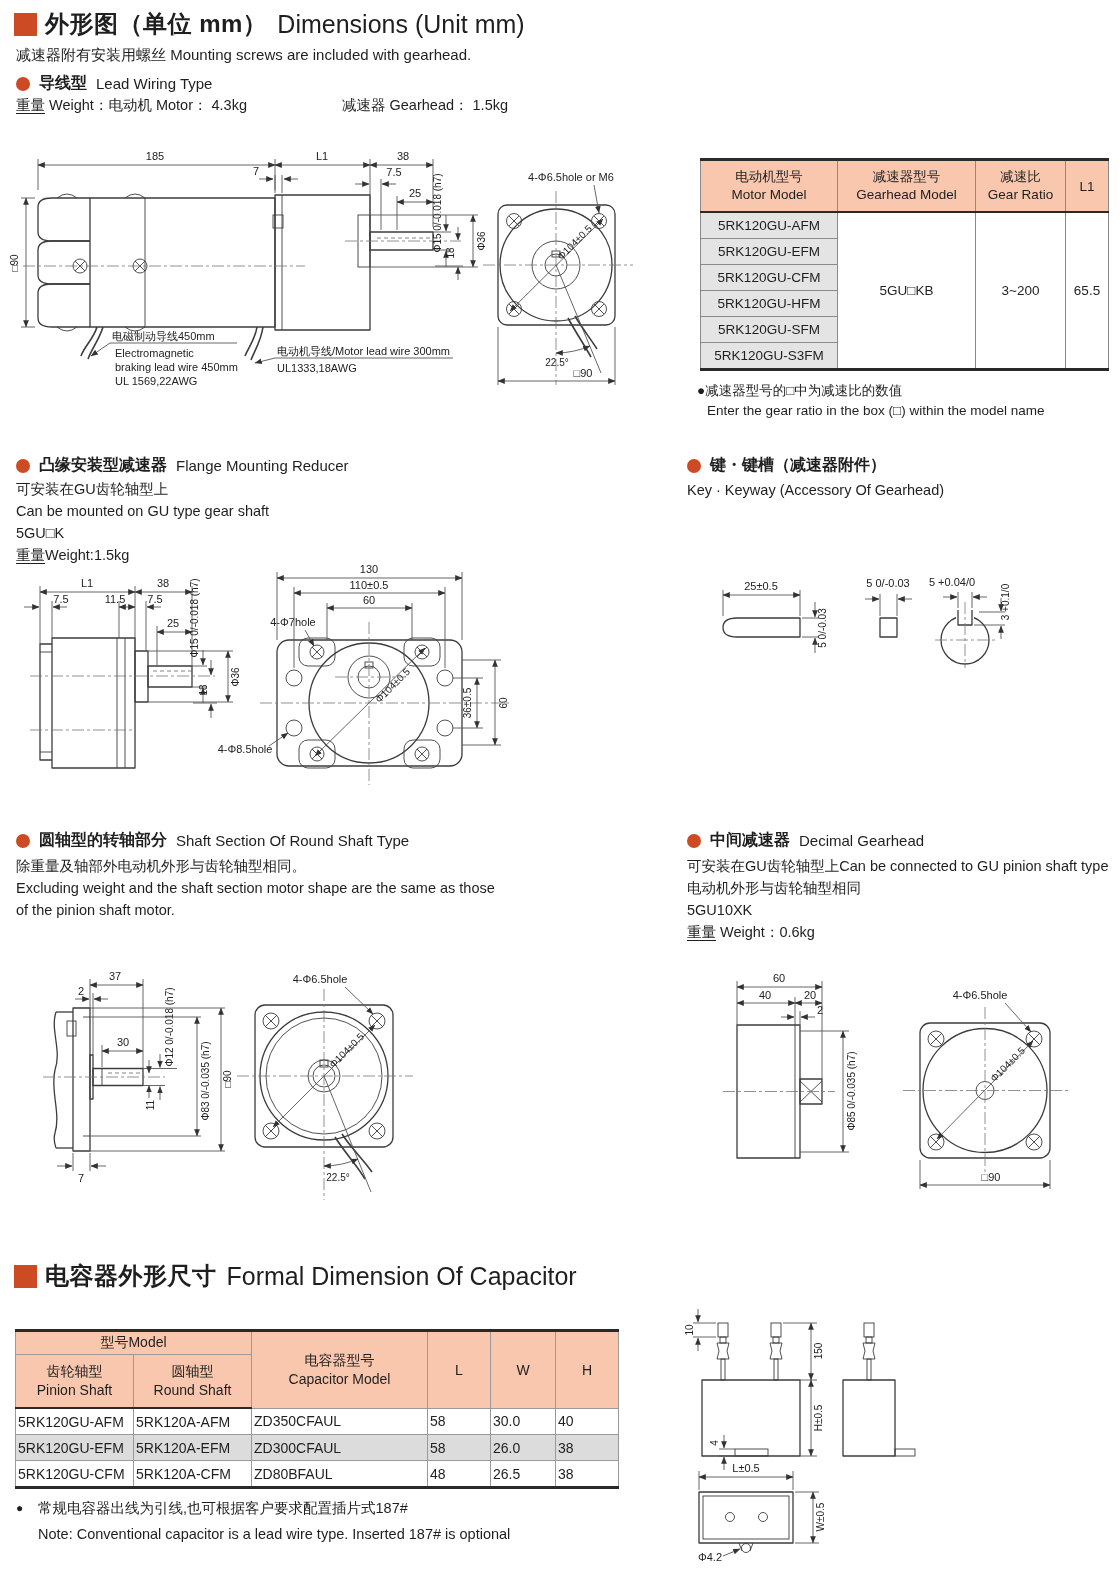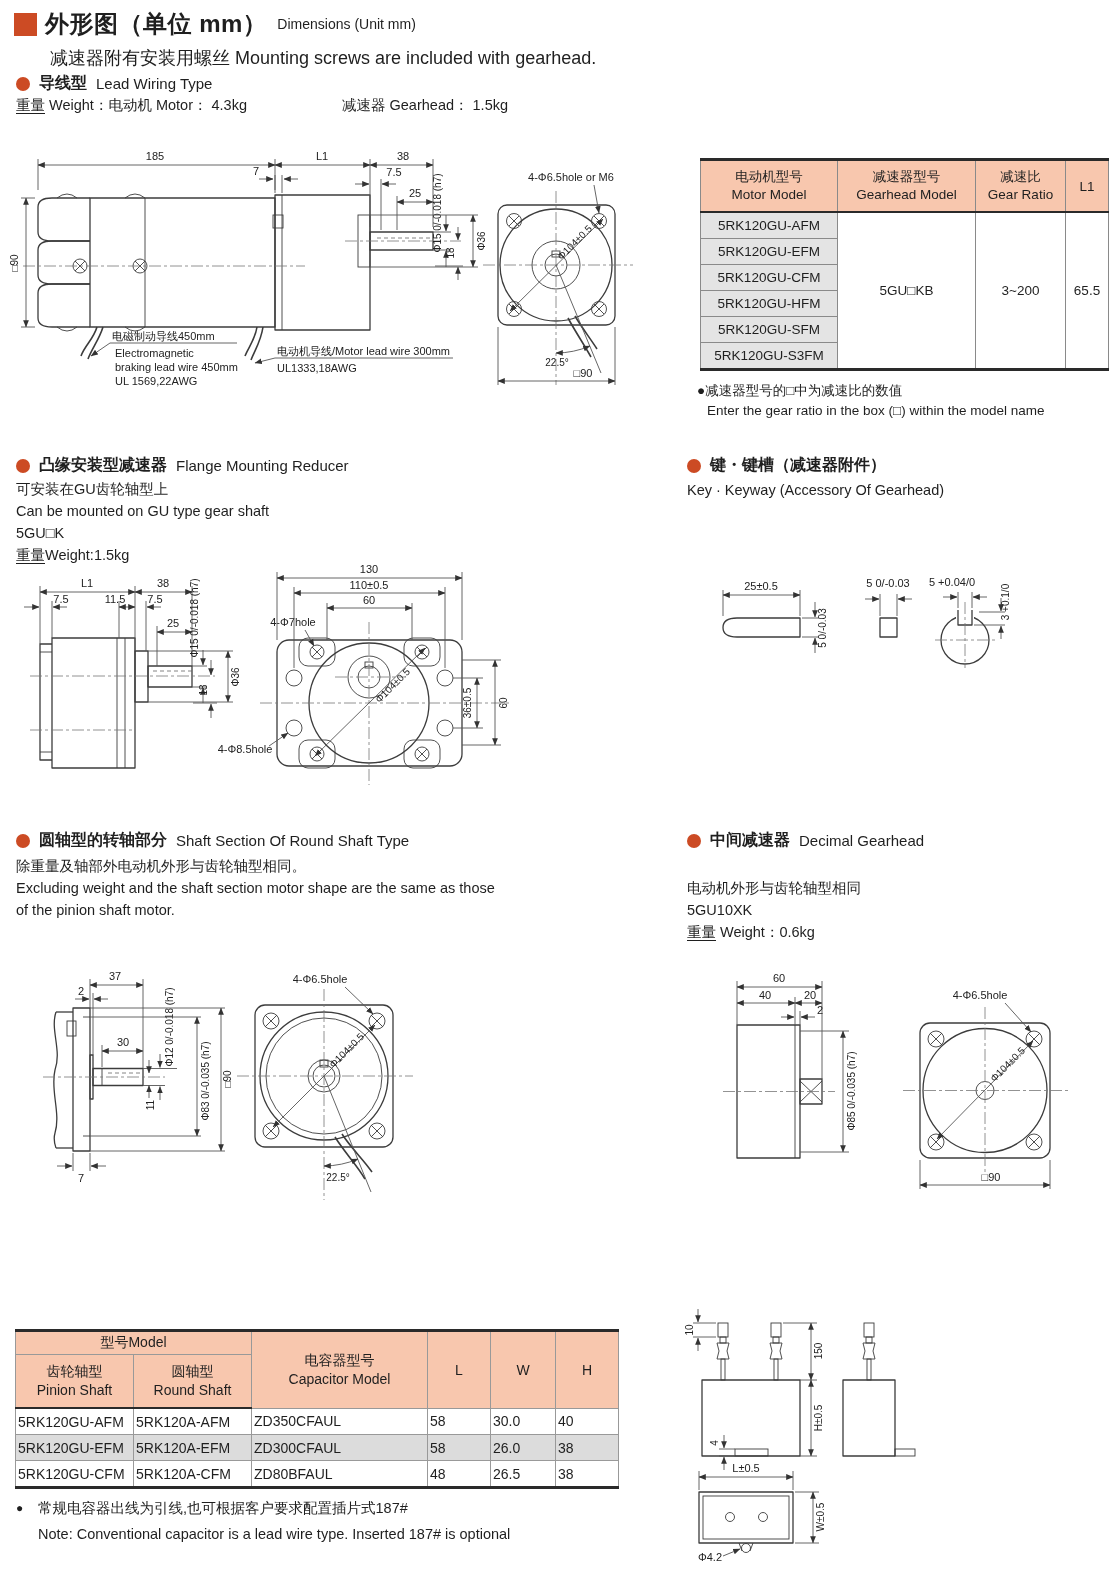--- a/index.html
+++ b/index.html
@@ -8,22 +8,22 @@
     --line:#3c3c3c;
   }
   html,body{margin:0;padding:0;background:#fff;}
   body{font-family:"Liberation Sans","DejaVu Sans",sans-serif;color:var(--ink);}
   .page{position:relative;width:1120px;height:1585px;background:#fff;overflow:hidden;}
 
   
   .h1{position:absolute;display:flex;align-items:center;gap:8px;}
   .h1 .sq{width:23px;height:23px;background:var(--accent);flex:0 0 auto;}
   .h1 .zh{font-weight:bold;font-size:24px;letter-spacing:0.5px;}
-  .h1 .en{font-size:14px;margin-left:2px;}
-  .subtitle{position:absolute;font-size:18px;margin-left:34px;}
+  .h1 .en{font-size:25px;margin-left:2px;}
+  .subtitle{position:absolute;font-size:15px;}
   .sec{position:absolute;display:flex;align-items:center;gap:9px;}
   .sec .dot{width:14px;height:14px;border-radius:50%;background:var(--accent);flex:0 0 auto;}
   .sec .zh{font-weight:bold;font-size:16px;}
   .sec .en{font-size:15px;}
   .bodyline{position:absolute;font-size:14.5px;line-height:22px;white-space:nowrap;text-align:right;}
   .ul{text-decoration:underline;text-underline-offset:3px;}
 
   
   table{border-collapse:collapse;table-layout:fixed;}
   .mtable{position:absolute;left:700px;top:158px;width:408px;font-size:13.5px;
@@ -423,20 +423,21 @@
   </div>
   <div class="bodyline" style="left:16px;top:855px;">除重量及轴部外电动机外形与齿轮轴型相同。</div>
   <div class="bodyline" style="left:16px;top:877px;">Excluding weight and the shaft section motor shape are the same as those</div>
   <div class="bodyline" style="left:16px;top:899px;">of the pinion shaft motor.</div>
 
   <div class="sec" style="left:687px;top:830px;">
     <span class="dot"></span>
     <span class="zh">中间减速器</span>
     <span class="en">Decimal Gearhead</span>
   </div>
+  <div class="bodyline" style="left:687px;top:855px;">可安装在GU齿轮轴型上Can be connected to GU pinion shaft type</div>
   <div class="bodyline" style="left:687px;top:877px;">电动机外形与齿轮轴型相同</div>
   <div class="bodyline" style="left:687px;top:899px;">5GU10XK</div>
   <div class="bodyline" style="left:687px;top:921px;"><span class="ul">重量</span><span> Weight：0.6kg</span></div>
 
   <svg class="dwg" style="left:5px;top:955px;" width="655" height="260" viewBox="0 0 655 260">
     <g>
       <path class="ol" d="M51,57 C45,75 57,95 50,115 C45,135 56,158 50,178 C48,185 50,190 51,193"></path>
       <line class="ol" x1="51" y1="57" x2="68" y2="57"></line>
       <line class="ol" x1="51" y1="193" x2="68" y2="193"></line>
       <rect class="ol" x="68" y="53" width="17" height="143"></rect>
@@ -558,20 +559,25 @@
       <text class="ts" transform="rotate(-45 335 112)" x="335" y="112">Φ104±0.5</text>
       <text class="t" x="305" y="44">4-Φ6.5hole</text>
       <line class="dim" x1="330" y1="48" x2="356" y2="77" marker-end="url(#ar)"></line>
       <line class="dim" x1="245" y1="205" x2="245" y2="234"></line>
       <line class="dim" x1="375" y1="205" x2="375" y2="234"></line>
       <line class="dim" x1="245" y1="230" x2="375" y2="230" marker-start="url(#ar)" marker-end="url(#ar)"></line>
       <text class="t" x="316" y="226">□90</text>
     </g>
   </svg>
 
+  <div class="h1" style="left:14px;top:1260px;">
+    <span class="sq"></span>
+    <span class="zh">电容器外形尺寸</span>
+    <span class="en">Formal Dimension Of Capacitor</span>
+  </div>
 
   <table class="ctable">
     <colgroup>
         <col style="width:118px">
         <col style="width:118px">
         <col style="width:176px">
         <col style="width:63px">
         <col style="width:65px">
         <col style="width:63px">
       </colgroup>

